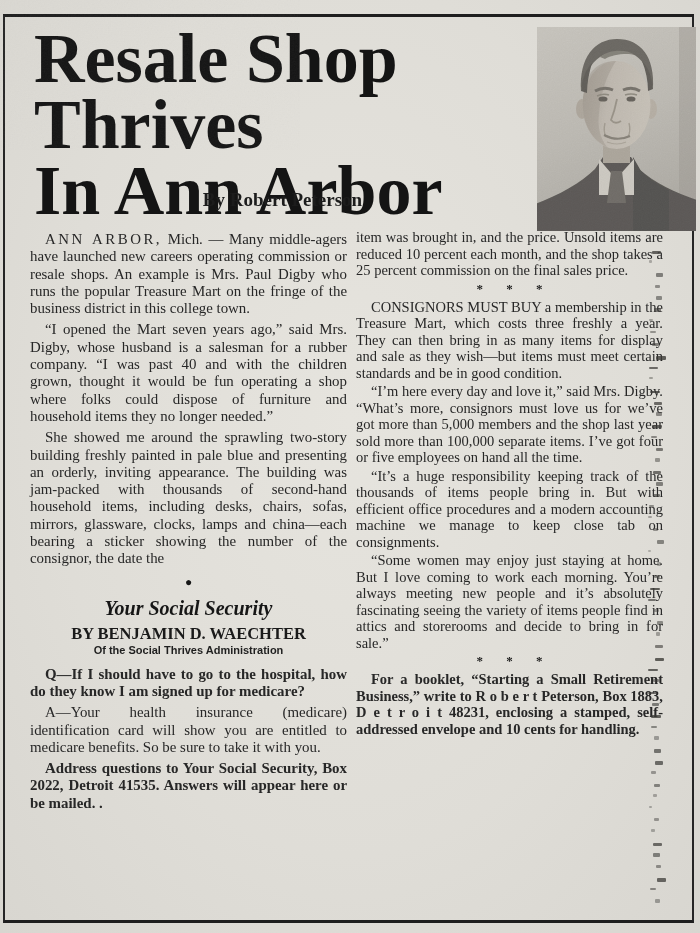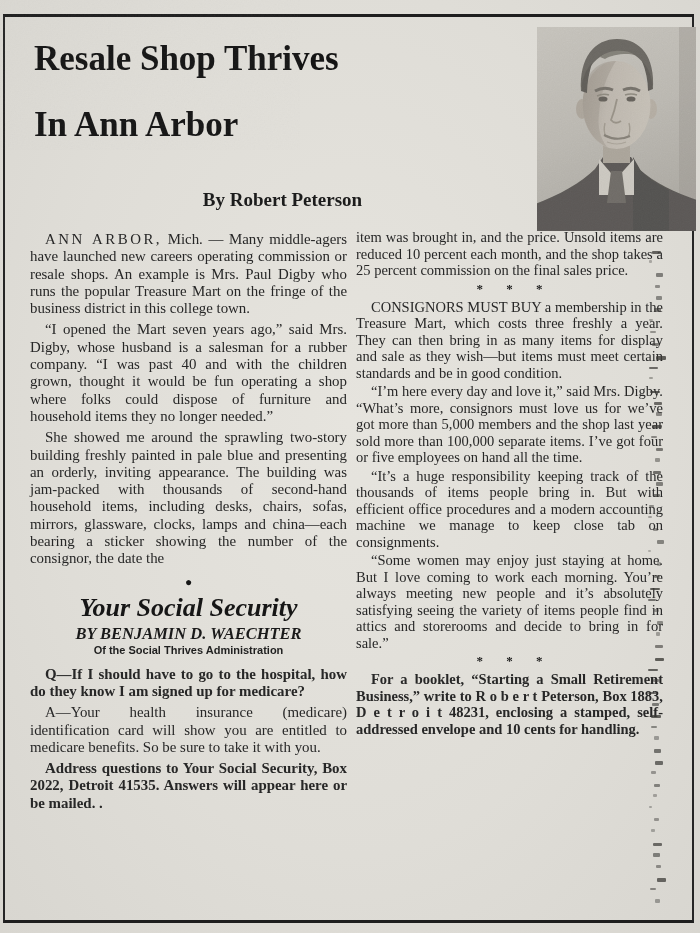--- a/index.html
+++ b/index.html
@@ -19,40 +19,40 @@
     position:absolute; left:3px; top:14px; width:691px; height:909px;
     border-top:3px solid #1e1e1e;
     border-bottom:3px solid #1e1e1e;
     border-left:2px solid #252525;
     border-right:2px solid #252525;
     pointer-events:none;
   }
   .masthead {
     position:absolute; left:34px; top:26px; width:505px;
     font-weight:bold; color:#141414;
-    font-size:35px; line-height:66px; letter-spacing:0px;
+    font-size:70px; line-height:66px; letter-spacing:0px;
   }
   .byline {
     position:absolute; left:30px; top:189px; width:505px;
     text-align:center; font-weight:bold; font-size:19px; color:#1c1c1c;
   }
   .photo { position:absolute; left:537px; top:27px; width:159px; height:204px; }
   .photo svg { display:block; width:100%; height:100%; }
   .col { position:absolute; text-align:justify; color:#272727; }
   .col-left  { left:30px;  top:231px; width:317px; font-size:14.9px; line-height:17.3px; }
   .col-right { left:356px; top:229px; width:307px; font-size:14.5px; line-height:16.5px; }
   .col p { margin:0 0 4px 0; text-indent:15px; }
   .col-right p { margin:0 0 2px 0; }
   .noindent { text-indent:0 !important; }
   .bold { font-weight:bold; }
   .lead-bold { font-weight:normal; }
   .bullet-sep { text-align:center; font-size:12px; line-height:14px; margin:7px 0 5px 0; color:#161616; }
   .star-sep { text-align:center; font-weight:bold; font-size:13px; line-height:15px; word-spacing:20px; margin:2px 0 3px 0; color:#1d1d1d;}
-  .ss-title { text-align:center; font-style:italic; font-weight:bold; font-size:26px; line-height:28px; color:#161616; margin:1px 0 3px 0; }
-  .ss-byline { text-align:center; font-weight:bold; font-size:16.5px; line-height:18px; color:#1a1a1a;font-style:italic; }
+  .ss-title { text-align:center; font-style:italic; font-weight:bold; font-size:20px; line-height:28px; color:#161616; margin:1px 0 3px 0; }
+  .ss-byline { text-align:center; font-weight:bold; font-size:16.5px; line-height:18px; color:#1a1a1a; }
   .ss-org { text-align:center; font-family:"Liberation Sans", sans-serif; font-weight:bold; font-size:11px; line-height:13px; color:#1f1f1f; margin:1px 0 9px 0; }
   .dateline { letter-spacing:2.5px; }
   .edge-marks { position:absolute; left:0; top:0; width:700px; height:933px; pointer-events:none; }
   .edge-marks .mk { position:absolute; background:#3b3a37; border-radius:1px; }
   .grain { position:absolute; inset:0; pointer-events:none; opacity:0.055; }
 </style>
 </head>
 <body>
 
 <div class="page">
@@ -153,21 +153,21 @@
     <p>A—Your health insurance (medicare) identification card will show you are entitled to medicare benefits. So be sure to take it with you.</p>
     <p class="bold">Address questions to Your Social Security, Box 2022, Detroit 41535. Answers will appear here or be mailed. .</p>
   </div>
 
   <div class="col col-right">
     <p class="noindent">item was brought in, and the price. Unsold items are reduced 10 percent each month, and the shop takes a 25 percent commission on the final sales price.</p>
     <div class="star-sep">* * *</div>
     <p><span class="lead-bold">CONSIGNORS MUST BUY</span><span> a membership in the Treasure Mart, which costs three freshly a year. They can then bring in as many items for display and sale as they wish—but items must meet certain standards and be in good condition.</span></p>
     <p>“I’m here every day and love it,” said Mrs. Digby. “What’s more, consignors must love us for we’ve got more than 5,000 members and the shop last year sold more than 100,000 separate items. I’ve got four or five employees on hand all the time.</p>
     <p>“It’s a huge responsibility keeping track of the thousands of items people bring in. But with efficient office procedures and a modern accounting machine we manage to keep close tab on consignments.</p>
-    <p>“Some women may enjoy just staying at home. But I love coming to work each morning. You’re always meeting new people and it’s absolutely satisfying seeing the variety of items people find in attics and storerooms and decide to bring in for sale.”</p>
+    <p>“Some women may enjoy just staying at home. But I love coming to work each morning. You’re always meeting new people and it’s absolutely fascinating seeing the variety of items people find in attics and storerooms and decide to bring in for sale.”</p>
     <div class="star-sep">* * *</div>
     <p class="bold">For a booklet, “Starting a Small Retirement Business,” write to R o b e r t Peterson, Box 1883, D e t r o i t 48231, enclosing a stamped, self-addressed envelope and 10 cents for handling.</p>
   </div>
 
   <div class="edge-marks" id="edge-marks">
       <div class="mk" style="left: 648px; top: 237px; width: 3px; height: 2px; opacity: 0.3;"></div>
       <div class="mk" style="left: 651.675px; top: 251.365px; width: 9.45183px; height: 2.80853px; opacity: 0.76;"></div>
       <div class="mk" style="left: 648.989px; top: 260.372px; width: 3.40053px; height: 2.2176px; opacity: 0.33;"></div>
       <div class="mk" style="left: 656.149px; top: 273.475px; width: 6.90756px; height: 3.79279px; opacity: 0.58;"></div>
       <div class="mk" style="left: 654.673px; top: 284.521px; width: 5.61614px; height: 3.46803px; opacity: 0.49;"></div>

